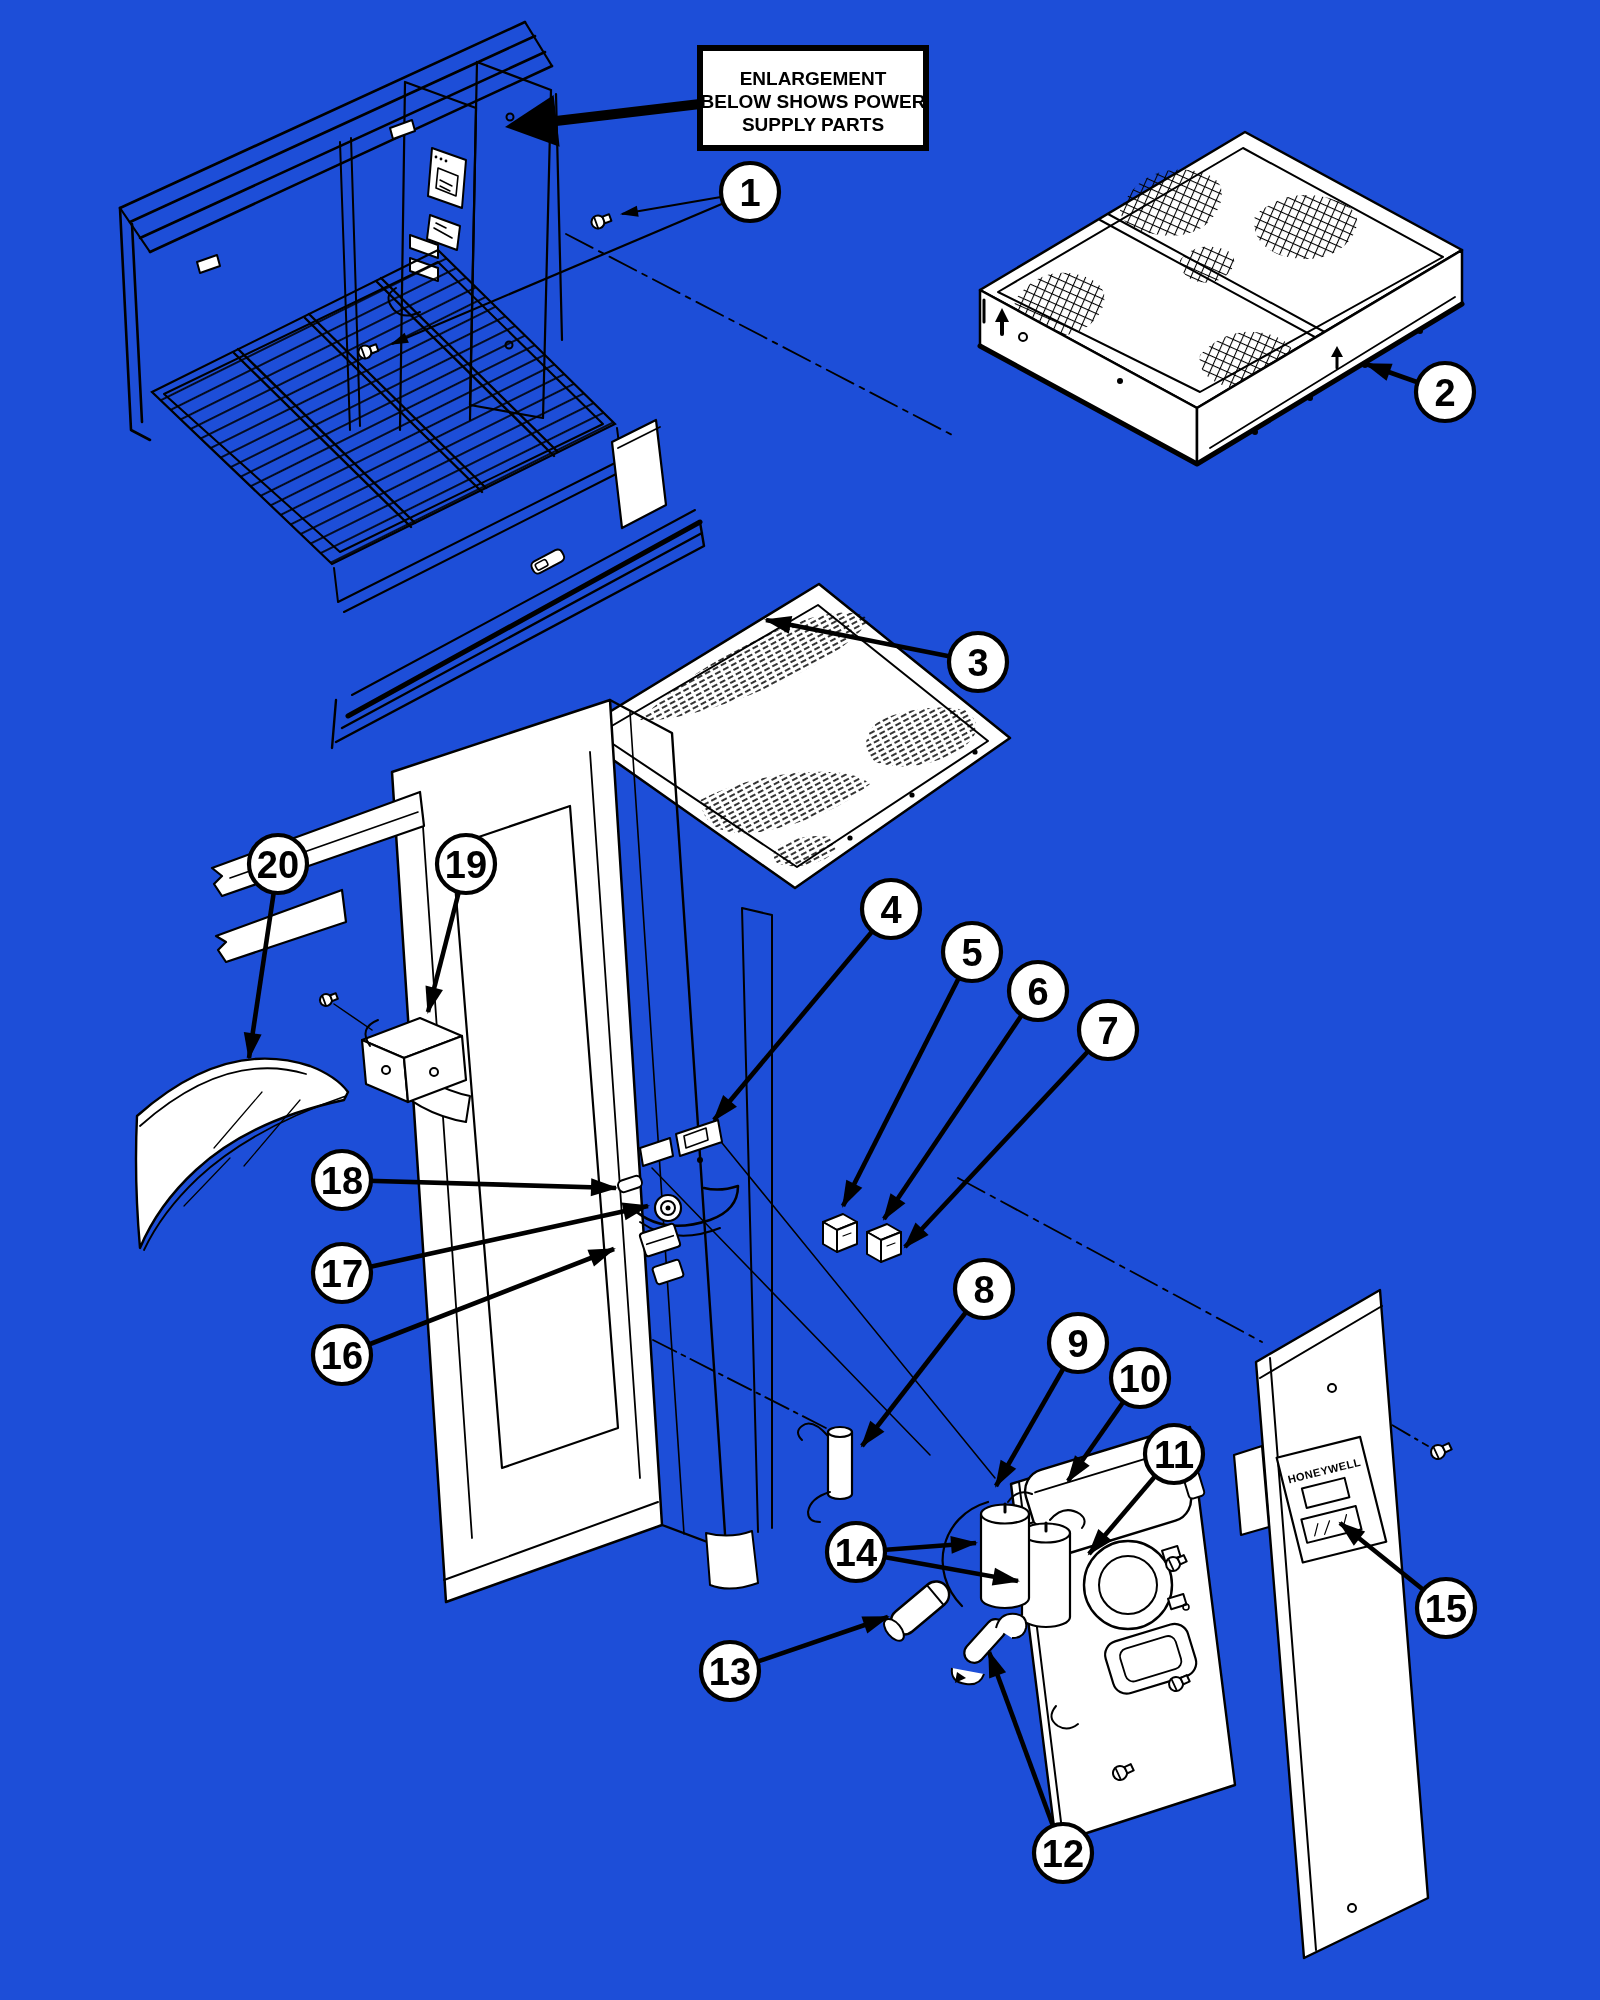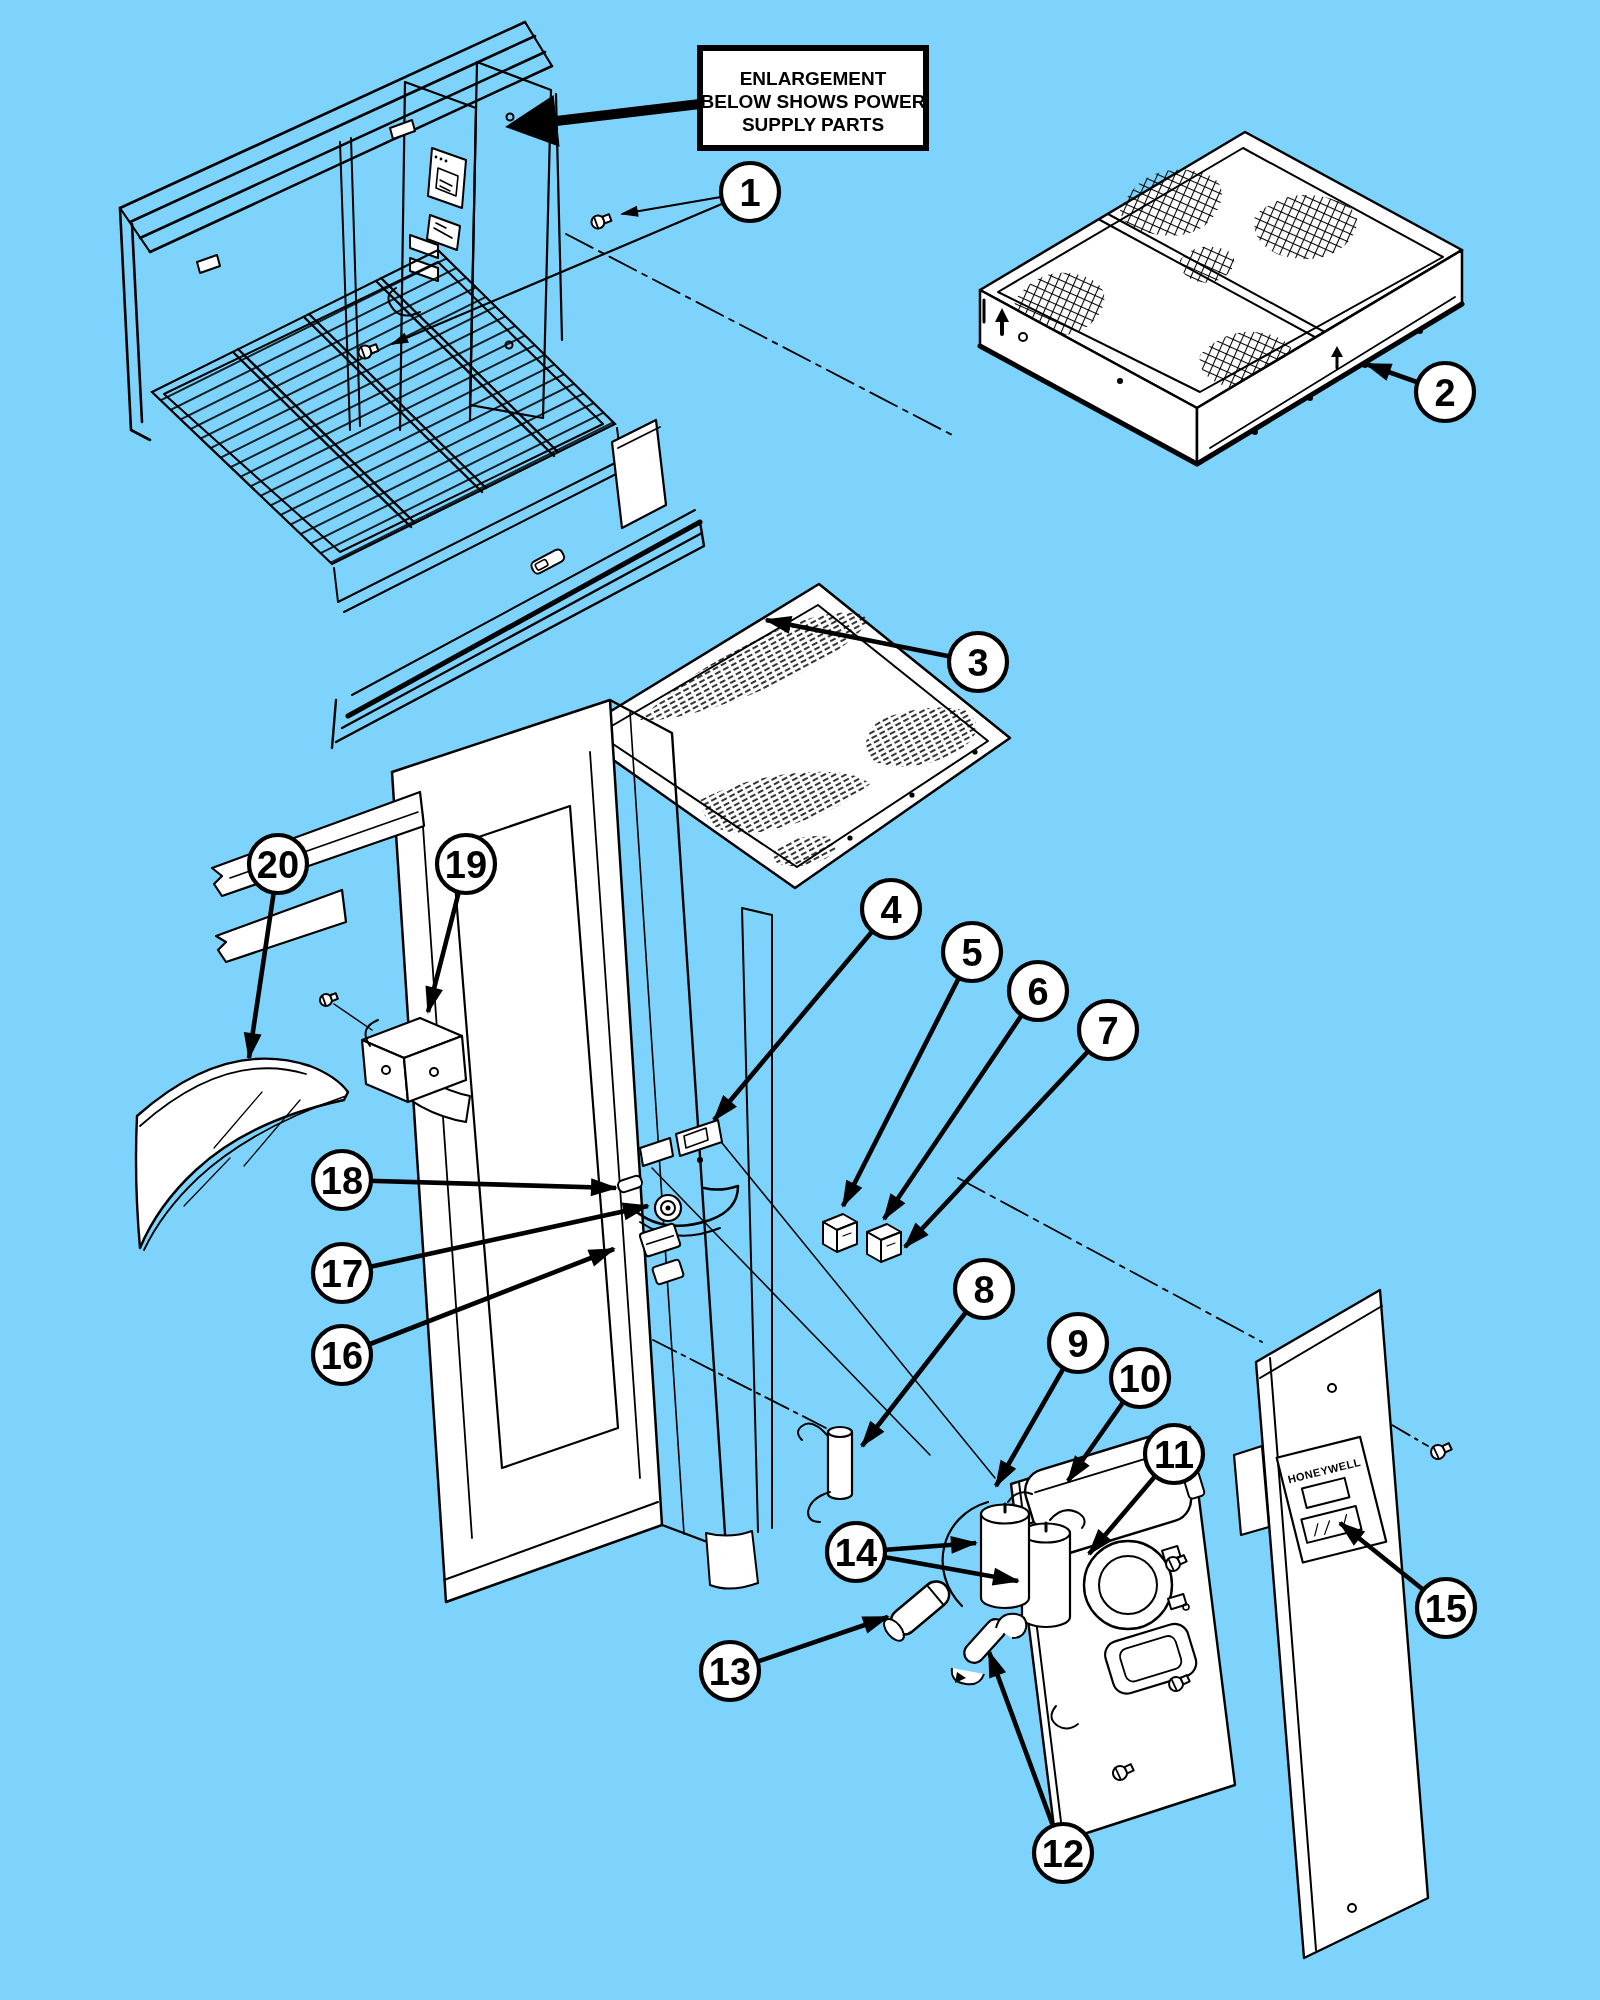--- a/index.html
+++ b/index.html
@@ -1,16 +1,16 @@
 <!DOCTYPE html>
 <html><head>
 <meta charset="utf-8">
 <style>
   html,body{margin:0;padding:0;background:#ffffff;}
-  .stage{position:relative;width:1600px;height:2000px;background:#7dd3fc;overflow:hidden;
+  .stage{position:relative;width:1600px;height:2000px;background:#1d4ed8;overflow:hidden;
          font-family:"Liberation Sans",sans-serif;}
   svg{position:absolute;left:0;top:0;}
   .ink{stroke:#000;fill:none;stroke-linecap:round;stroke-linejoin:round;}
   .fillw{fill:#fff;stroke:#000;stroke-linejoin:round;}
   .callout-label{font-family:"Liberation Sans",sans-serif;font-weight:bold;font-size:38px;fill:#000;}
   .note-text{font-family:"Liberation Sans",sans-serif;font-weight:bold;font-size:19px;fill:#000;}
   .brand-text{font-family:"Liberation Sans",sans-serif;font-weight:bold;font-size:11px;fill:#000;letter-spacing:.5px;}
 </style>
 </head>
 <body>

